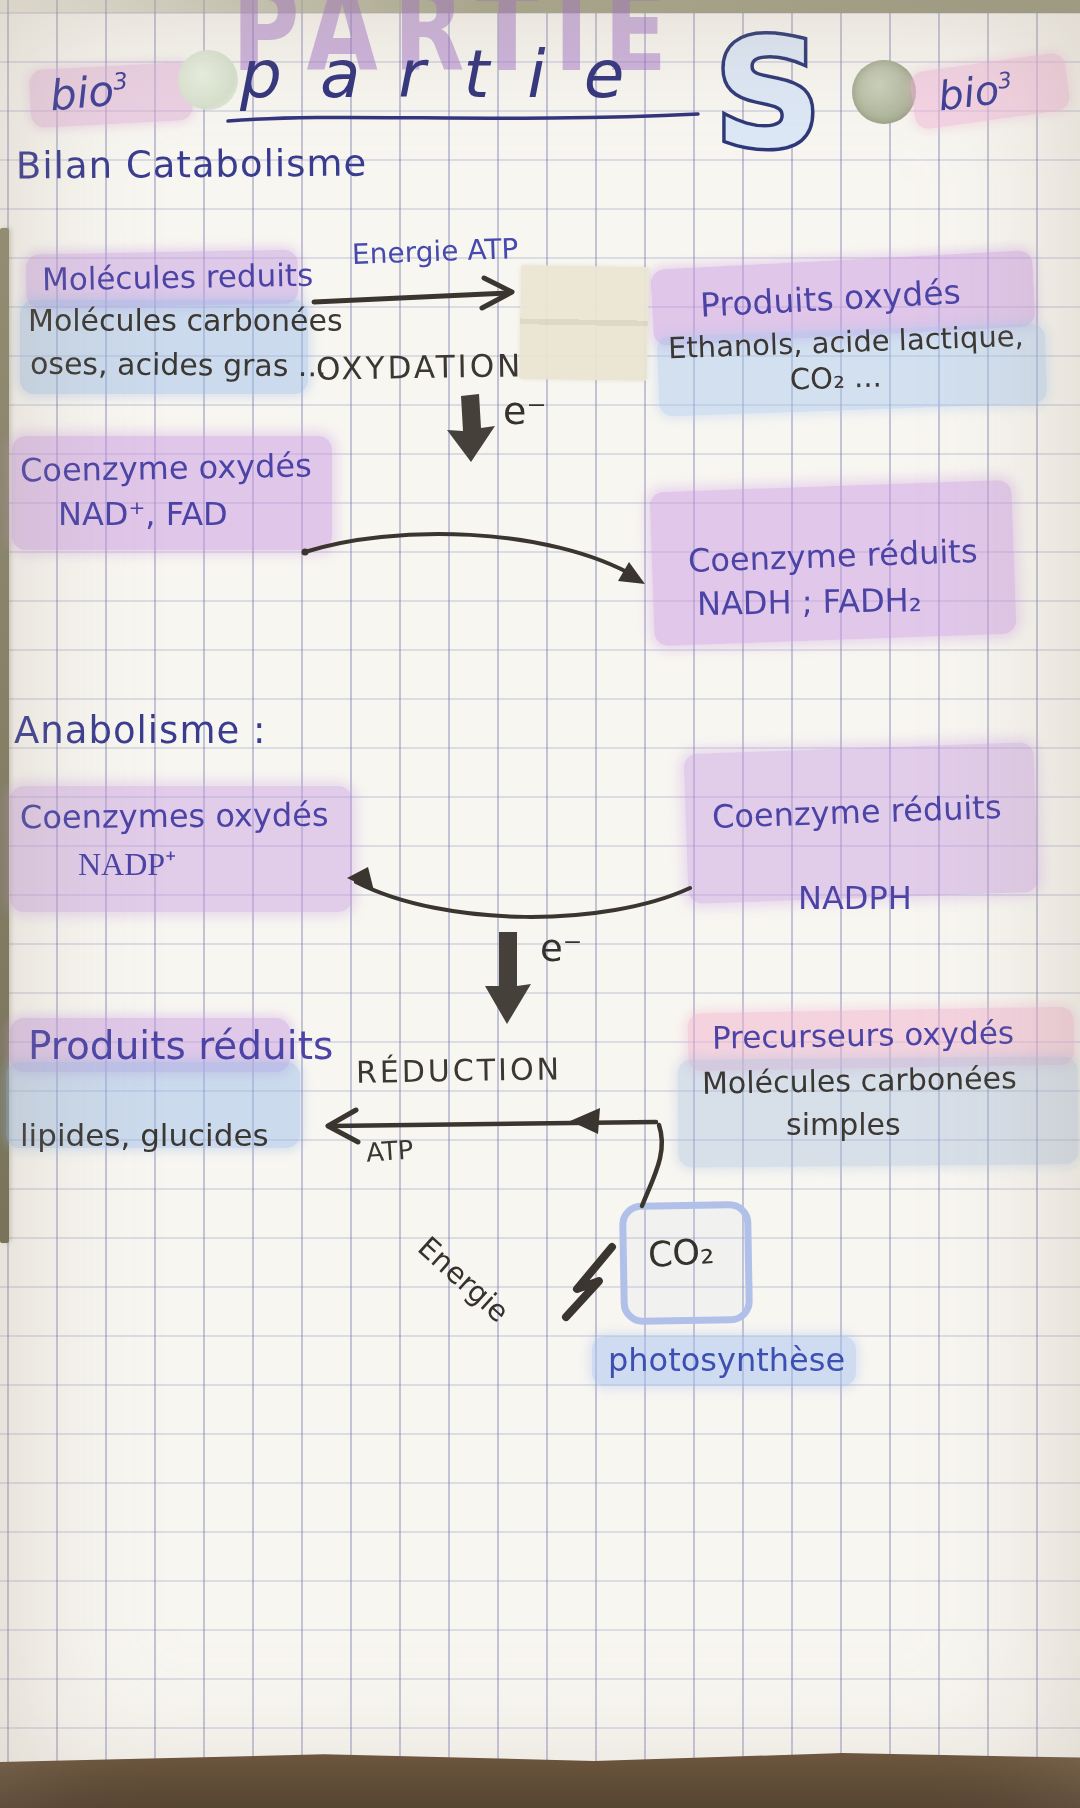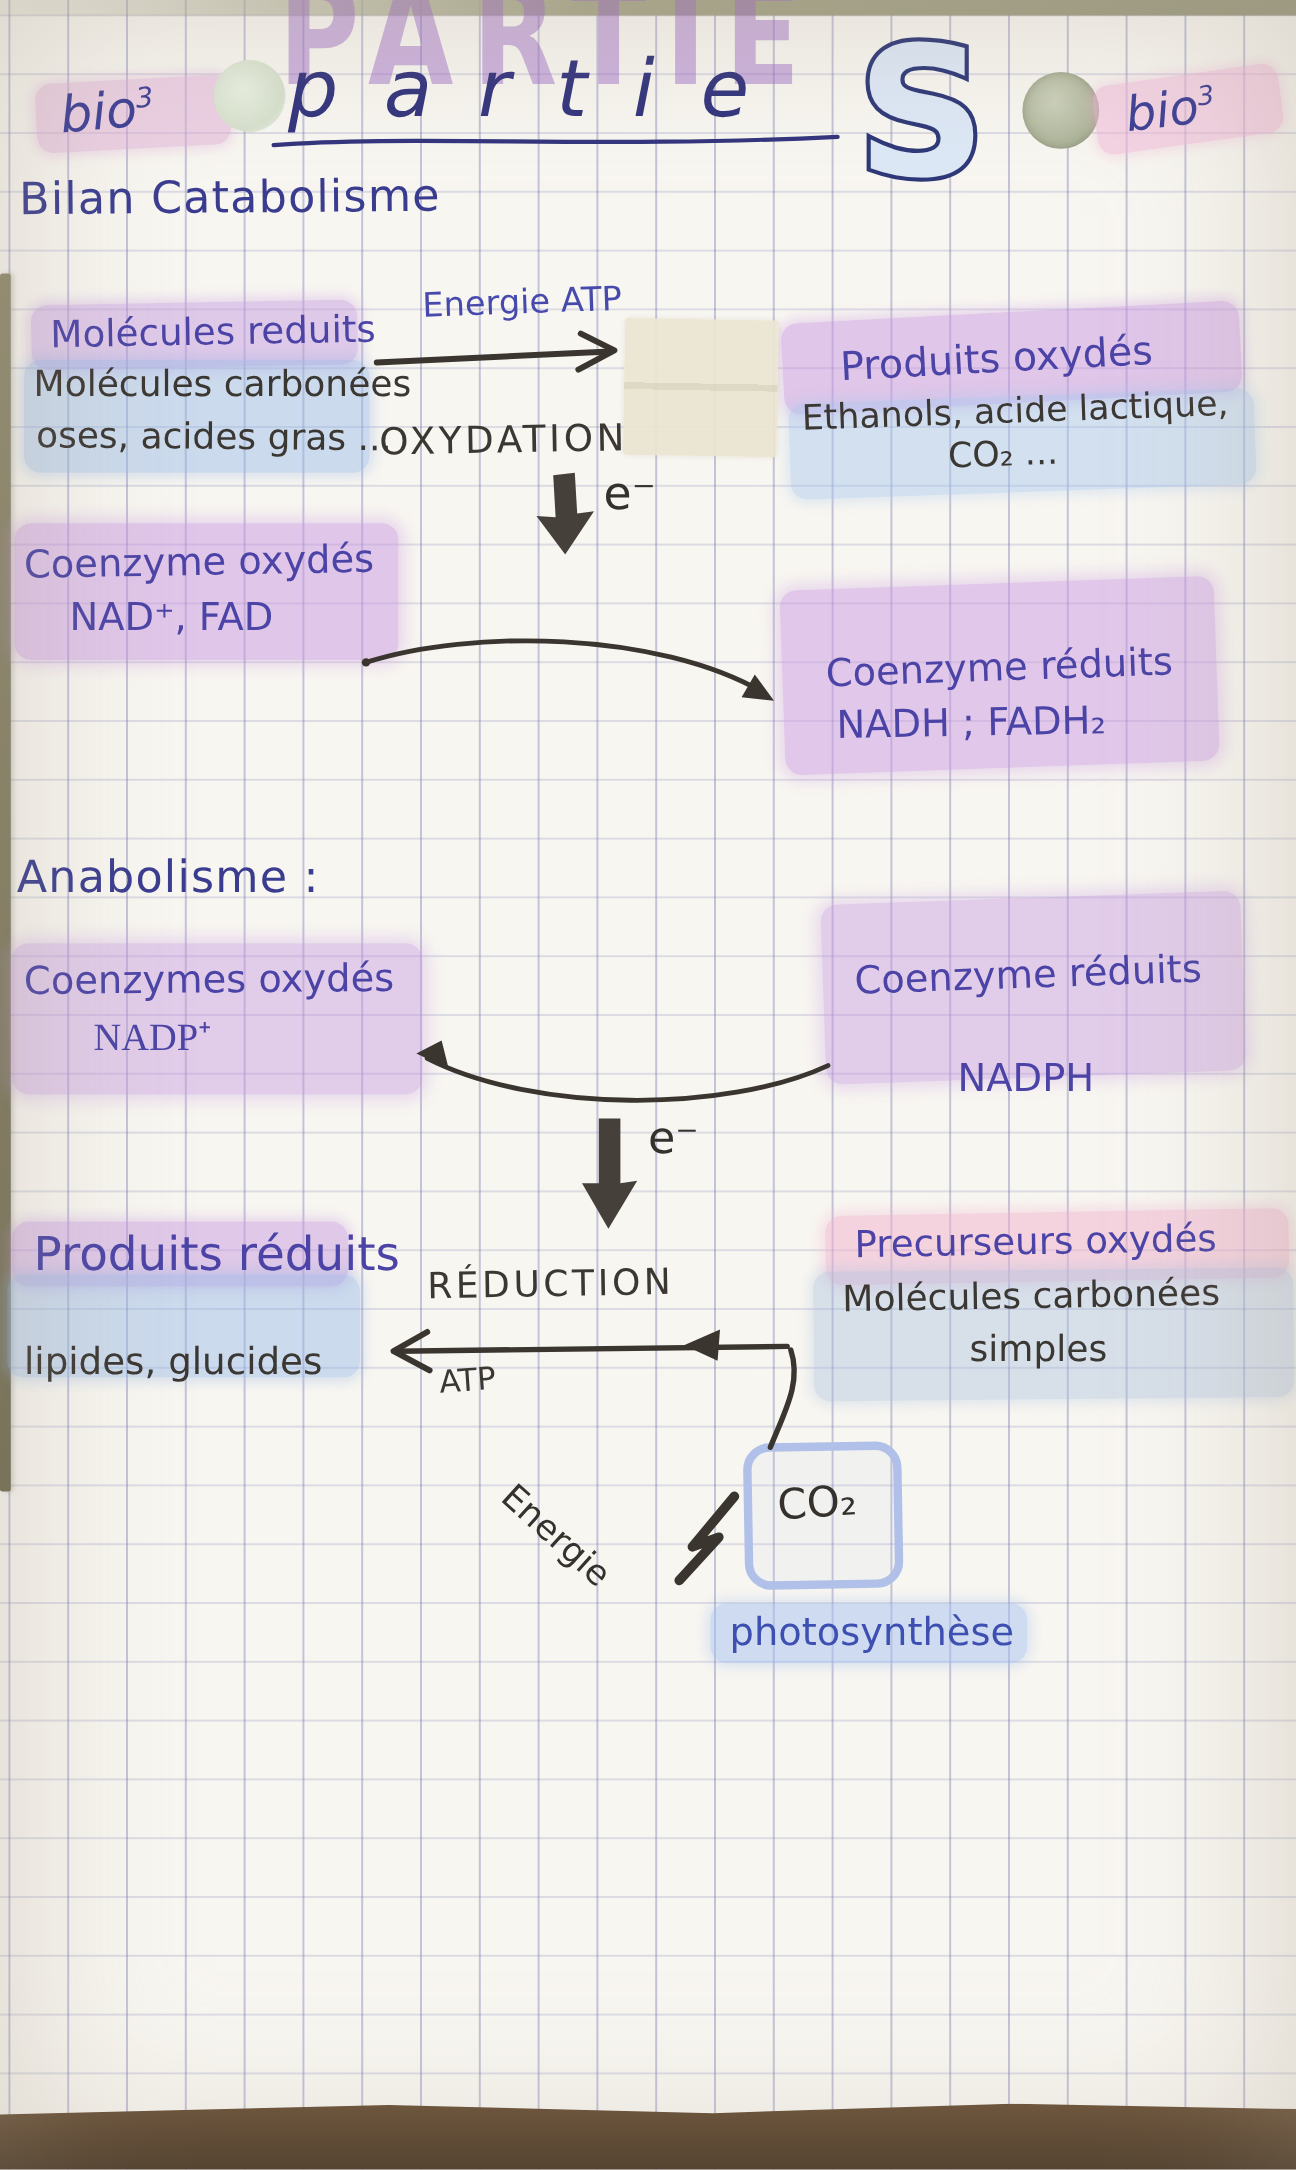--- a/index.html
+++ b/index.html
@@ -159,19 +159,19 @@
   <div class="txt" style="left:540px;top:930px;font-size:37px;color:#35312d;">e⁻</div>
 
   <div class="txt" style="left:16px;top:1026px;font-size:39px;color:#4b44a6;margin-left:12px;">Produits réduits</div>
   <div class="txt" style="left:20px;top:1120px;font-size:31px;color:#3b3733;">lipides, glucides</div>
 
   <div class="txt" style="left:356px;top:1056px;font-size:30px;color:#3b3733;letter-spacing:3px;transform:rotate(-1deg);">RÉDUCTION</div>
   <div class="txt" style="left:366px;top:1138px;font-size:26px;color:#3b3733;transform:rotate(-4deg);">ATP</div>
 
   <div class="txt" style="left:712px;top:1020px;font-size:31px;color:#4b44a6;transform:rotate(-1deg);">Precurseurs oxydés</div>
   <div class="txt" style="left:702px;top:1066px;font-size:30px;color:#3b3733;transform:rotate(-1deg);">Molécules carbonées</div>
-  <div class="txt" style="left:808px;top:1110px;font-size:30px;color:#3b3733;">simples</div>
+  <div class="txt" style="left:786px;top:1110px;font-size:30px;color:#3b3733;">simples</div>
 
   <div class="txt" style="left:432px;top:1232px;font-size:29px;color:#35312d;transform:rotate(42deg);transform-origin:left top;">Energie</div>
   <div class="txt" style="left:648px;top:1236px;font-size:35px;color:#35312d;transform:rotate(-4deg);">CO₂</div>
   <div class="txt" style="left:608px;top:1344px;font-size:32px;color:#3d50b2;">photosynthèse</div>
 
 </div>
 
 </body></html>

